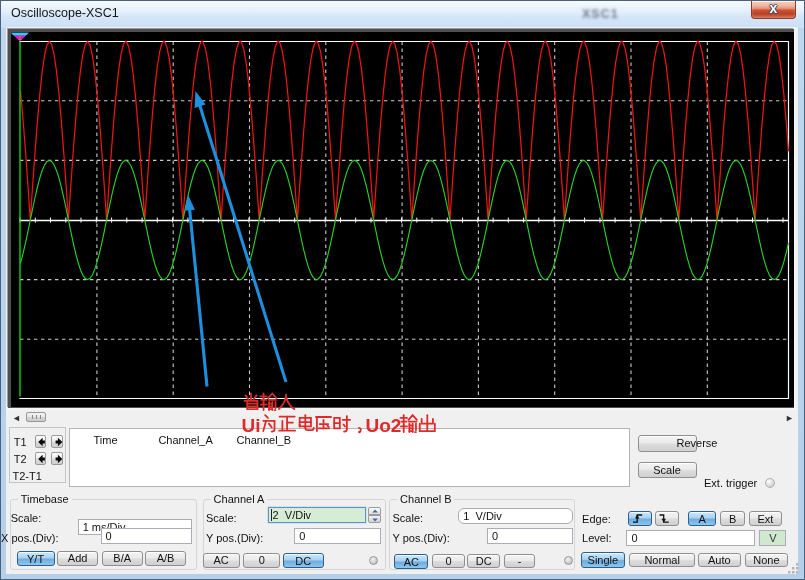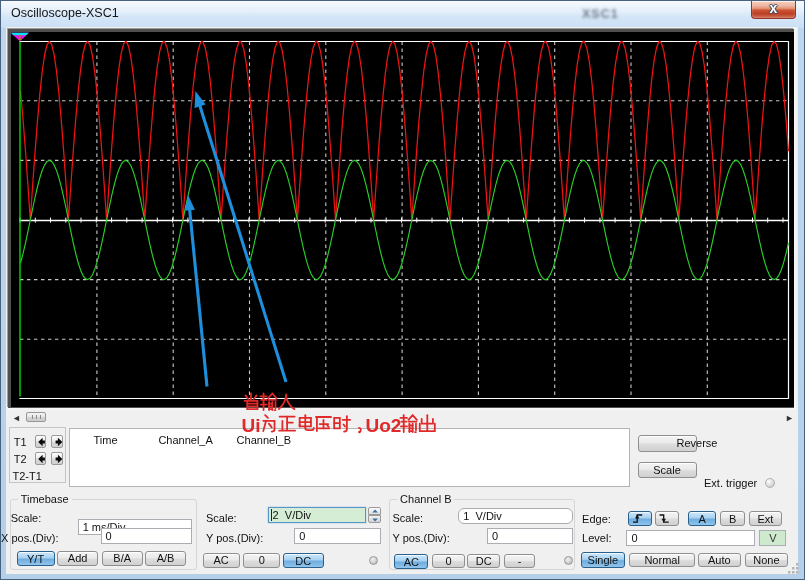--- a/index.html
+++ b/index.html
@@ -115,20 +115,23 @@
     </div>
 <div class="lab" style="left:10.7px;top:511.5px;">Scale:</div>
 <div class="field" style="left:77.7px;top:507.4px;width:114.6px;height:16px;line-height:14px;margin-top:12px;">1 ms/Div</div>
 <div class="lab" style="left:1px;top:531.8px;">X pos.(Div):</div>
 <div class="field" style="left:100.6px;top:528.3px;width:91.7px;height:15.8px;line-height:14px;">0</div>
 <div class="btn sel" style="left:16.6px;top:550.7px;width:38px;height:15.5px;line-height:14px;">Y/T</div>
 <div class="btn" style="left:57.3px;top:551.2px;width:40.7px;height:15px;line-height:13.5px;">Add</div>
 <div class="btn" style="left:101.9px;top:551.2px;width:40.7px;height:15px;line-height:13.5px;">B/A</div>
 <div class="btn" style="left:145.1px;top:551.2px;width:40.8px;height:15px;line-height:13.5px;">A/B</div>
 
+<div class="grp" style="left:202.6px;top:499px;width:183px;height:70.5px;">
+      <div class="grplabel">Channel A</div>
+    </div>
 <div class="lab" style="left:206px;top:511.5px;">Scale:</div>
 <div class="field" style="left:267.6px;top:506.6px;width:98px;height:16.6px;line-height:14.5px;background:#d5ecd5;border:1px solid #5a94c8;box-shadow:0 0 1.5px rgba(80,150,210,.6);">2&nbsp; V/Div</div>
 <div class="abs" style="left:270.8px;top:508.6px;width:1px;height:12.5px;background:#222;"></div>
 <div class="abs" style="left:368.1px;top:506.6px;width:12.8px;height:8.4px;border:1px solid #9a9a9a;border-radius:2px 2px 0 0;background:linear-gradient(180deg,#fdfdfd,#dedede);"></div>
 <div class="abs" style="left:368.1px;top:514.9px;width:12.8px;height:8.4px;border:1px solid #9a9a9a;border-radius:0 0 2px 2px;background:linear-gradient(180deg,#f3f3f3,#d3d3d3);"></div>
 <svg class="abs" style="left:368px;top:506px" width="14" height="19">
       <path d="M7.1 3.6L9.9 6.5H4.3Z" fill="#3a6ea5"></path>
       <path d="M7.1 15.5L4.3 12.6h5.6Z" fill="#3a6ea5"></path>
     </svg>
 <div class="lab" style="left:206px;top:531.8px;">Y pos.(Div):</div>

